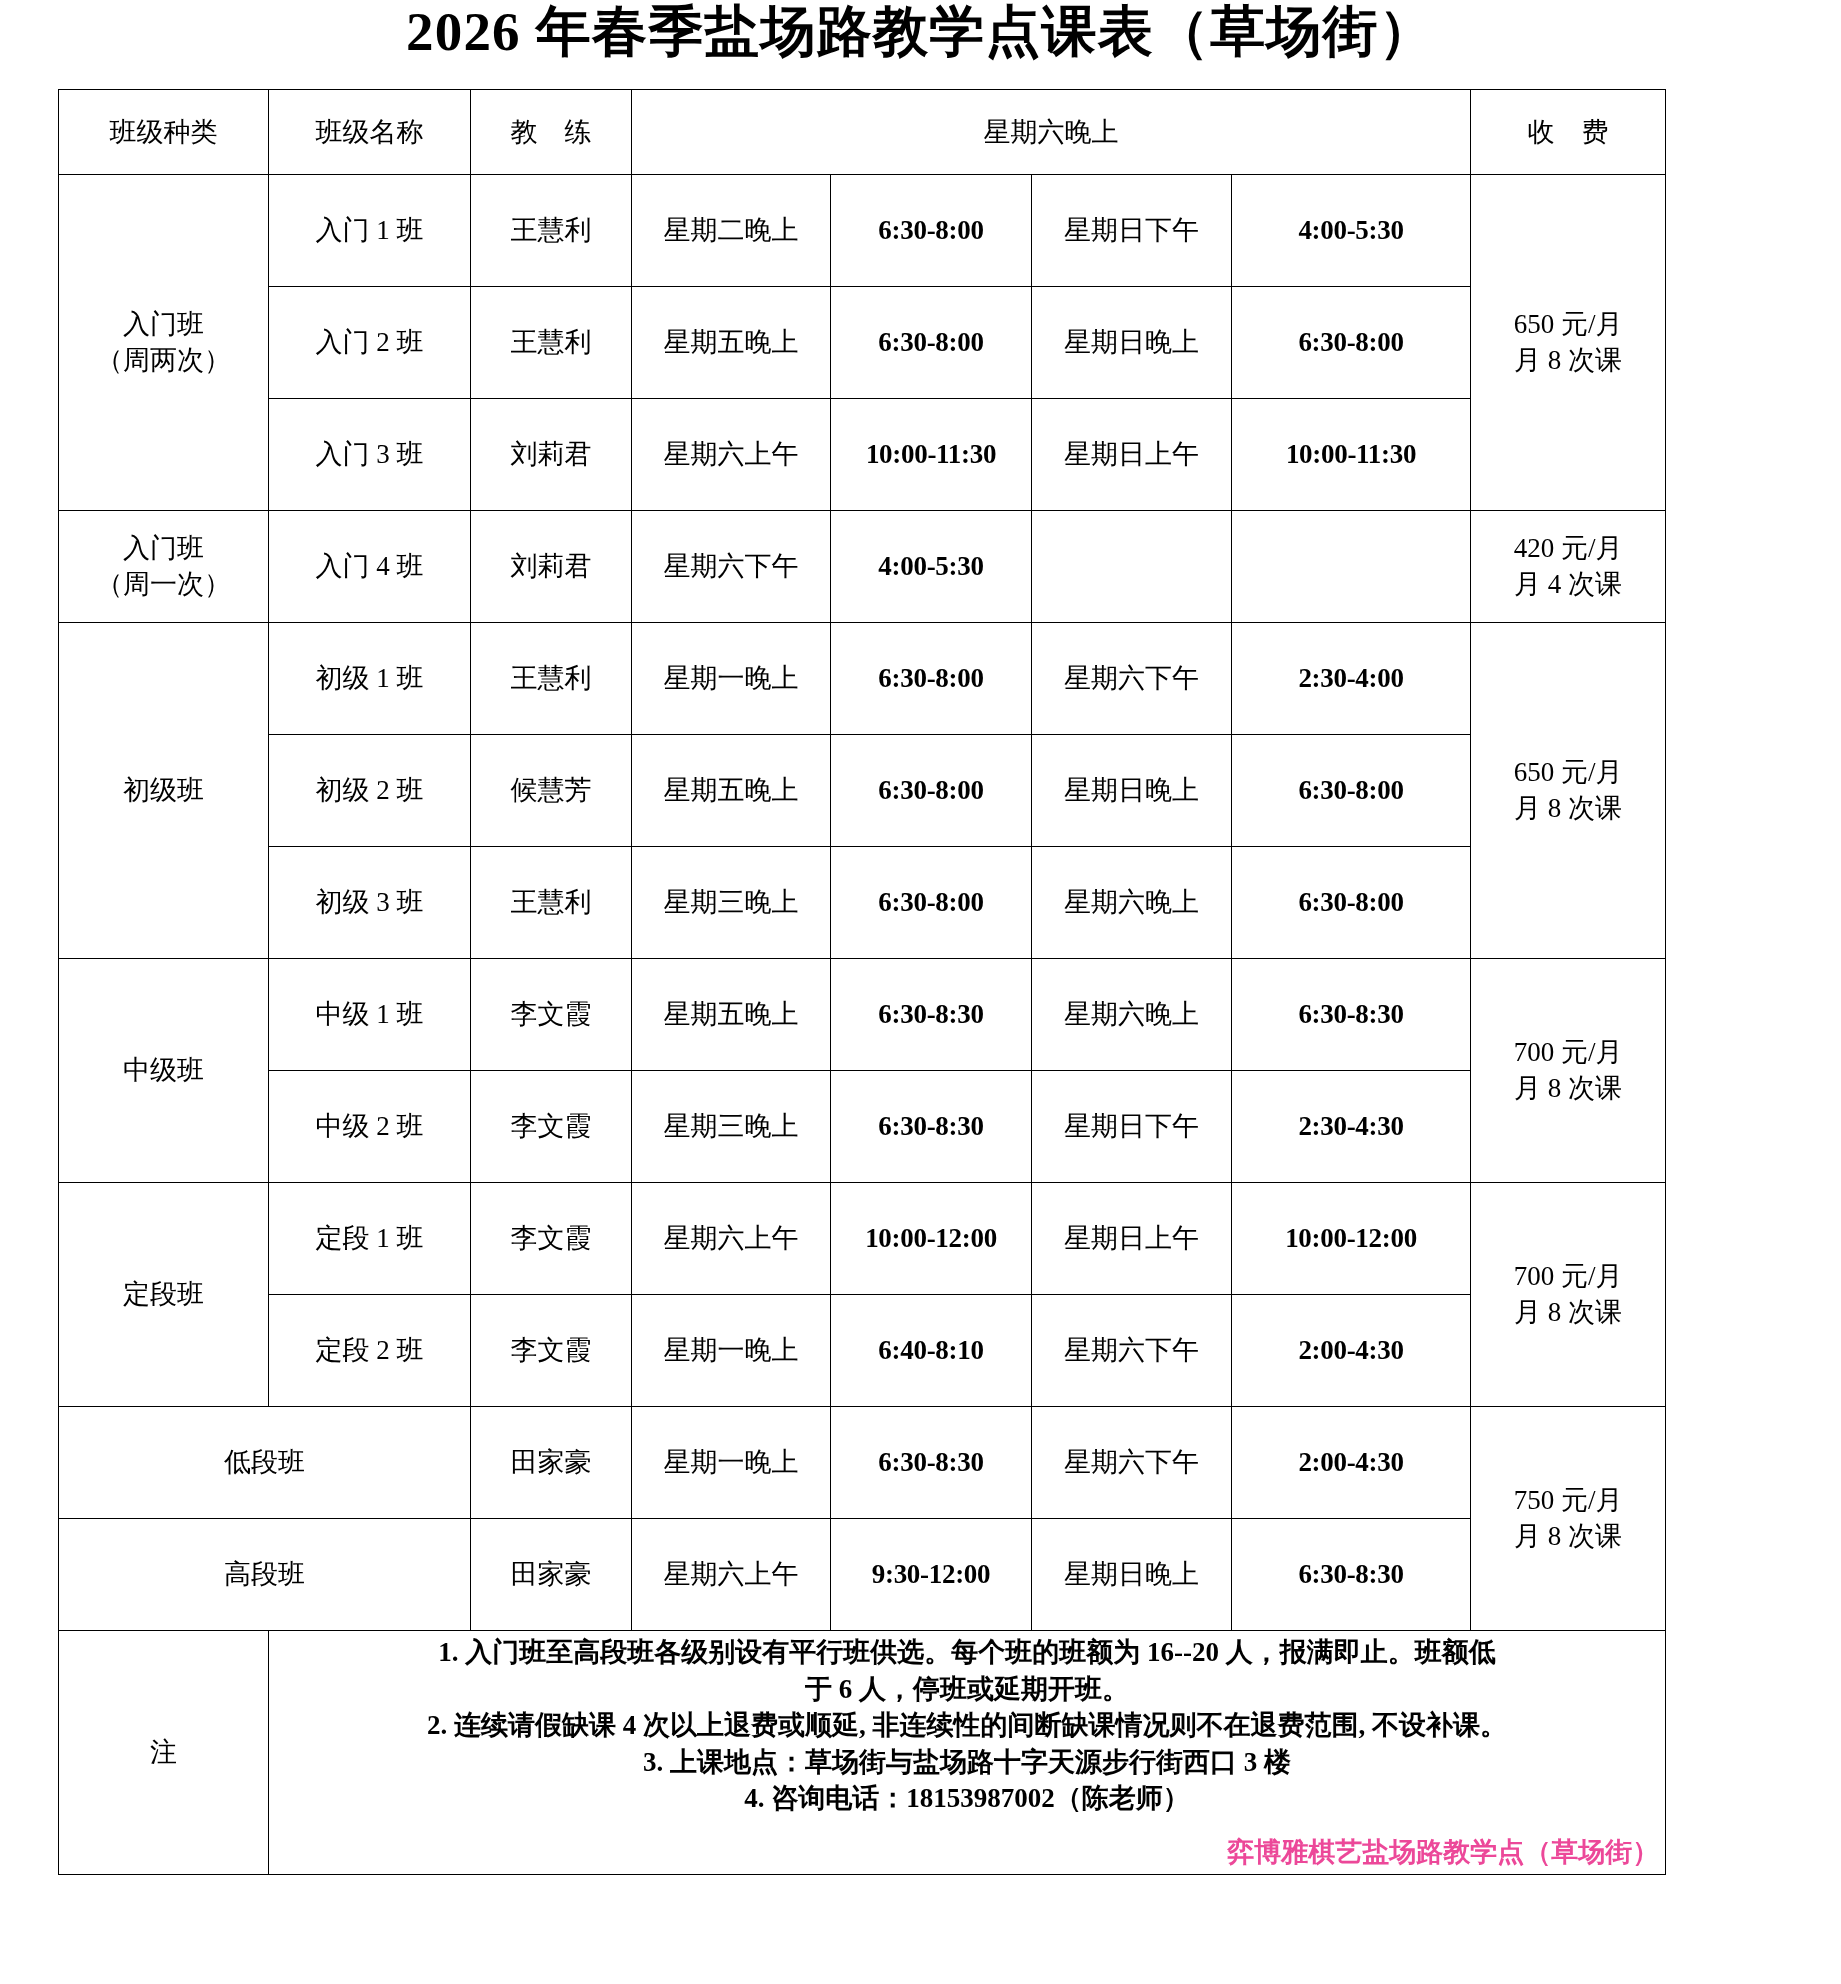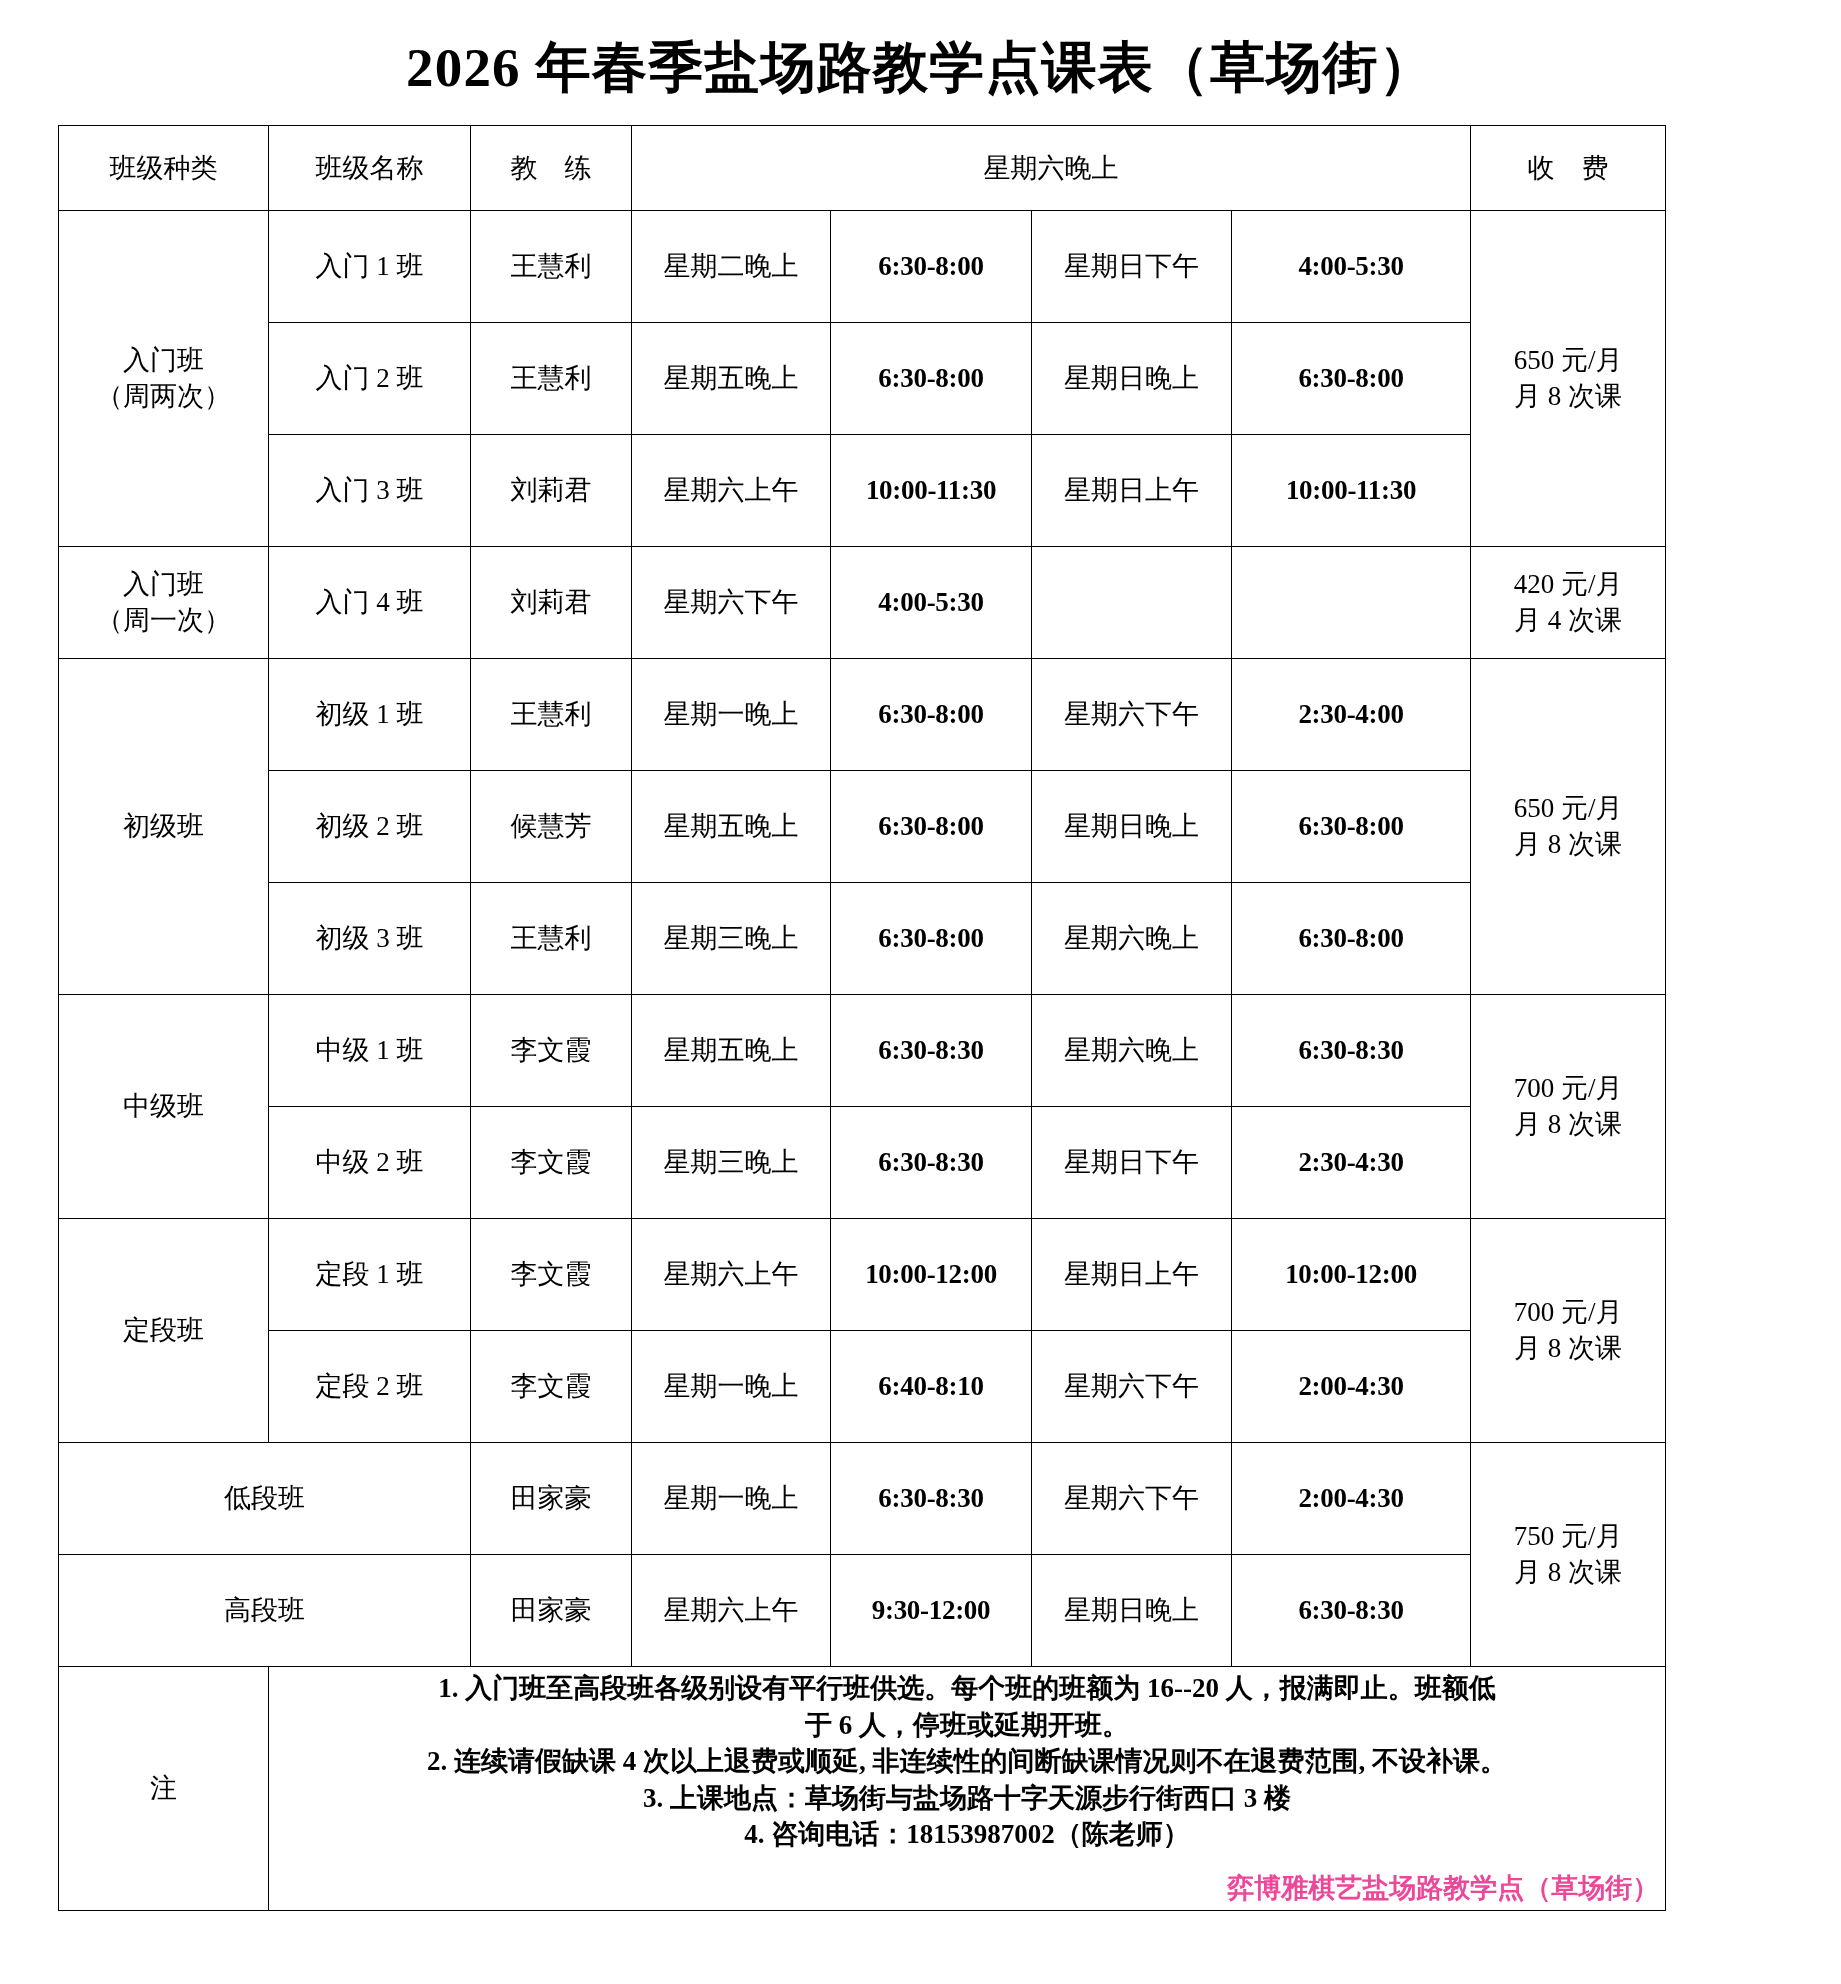--- a/index.html
+++ b/index.html
@@ -19,21 +19,20 @@
     height: 1985px;
     box-sizing: border-box;
     padding: 0 58px;
     position: relative;
   }
   .title {
     text-align: center;
     font-size: 55px;
     font-weight: bold;
     letter-spacing: 1.2px;
-    padding-top: 36px;
     padding-bottom: 25.5px;
     line-height: 1.15;
     white-space: nowrap;
   }
   table.sched {
     border-collapse: collapse;
     width: 1552px;
     table-layout: fixed;
     border: 1.7px solid #000;
   }

